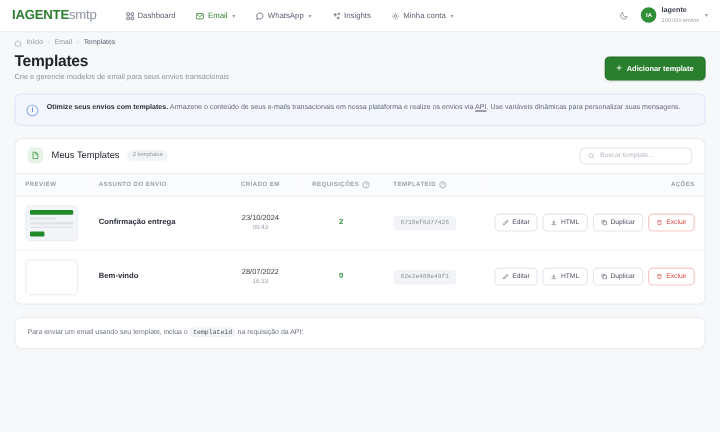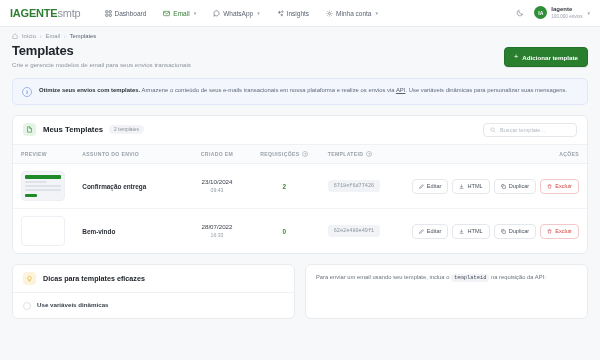--- a/index.html
+++ b/index.html
@@ -106,21 +106,21 @@
     display: flex; align-items: center;
     padding: 7px 10px;
     border-bottom: 1px solid #eef0f3;
   }
   .chip-icon {
     width: 13px; height: 13px; border-radius: 4px;
     background: #e6f4e7; color: #2f8f37;
     display: flex; align-items: center; justify-content: center;
     flex: 0 0 auto;
   }
-  .chead-title { font-size: 7.8px; font-weight: 700; color: #20242b; margin-left: 7px; }
+  .chead-title { font-size: 7.8px; font-weight: 400; color: #20242b; margin-left: 7px; }
   .badge {
     margin-left: 6px; background: #f1f3f6; color: #8d949e;
     font-size: 4.8px; border-radius: 7px; padding: 2px 5px;
   }
   .search {
     margin-left: auto;
     border: 1px solid #e4e7ec; border-radius: 4px;
     height: 14px; width: 94px;
     display: flex; align-items: center; gap: 4px;
     padding: 0 6px; cursor: text;
@@ -488,37 +488,20 @@
             </div>
           </td>
         </tr>
 
       </tbody>
     </table>
   </div>
 
   <div class="bottom">
 
-    <div class="bcard">
-      <div class="bhead">
-        <div class="chip-icon ic-amber">
-          <svg width="7" height="7" viewBox="0 0 16 16" fill="none" stroke="currentColor" stroke-width="1.4">
-            <path d="M5.6 10.4a4 4 0 1 1 4.8 0v1.4H5.6z"></path>
-              <path d="M6.4 13.8h3.2"></path>
-          </svg>
-        </div>
-        <div class="t">Dicas para templates eficazes</div>
-      </div>
-      <div class="bbody">
-        <div class="tiprow">
-          <div class="tipdot"></div>
-          <div class="tiptitle">Use variáveis dinâmicas</div>
-        </div>
-      </div>
-    </div>
 
     <div class="bcard">
       <div class="bbody">
         <div class="apitext">
           <span>Para enviar um email usando seu template, inclua o </span><span class="code">templateid</span><span> na requisição da API:</span>
         </div>
       </div>
     </div>
 
   </div>

